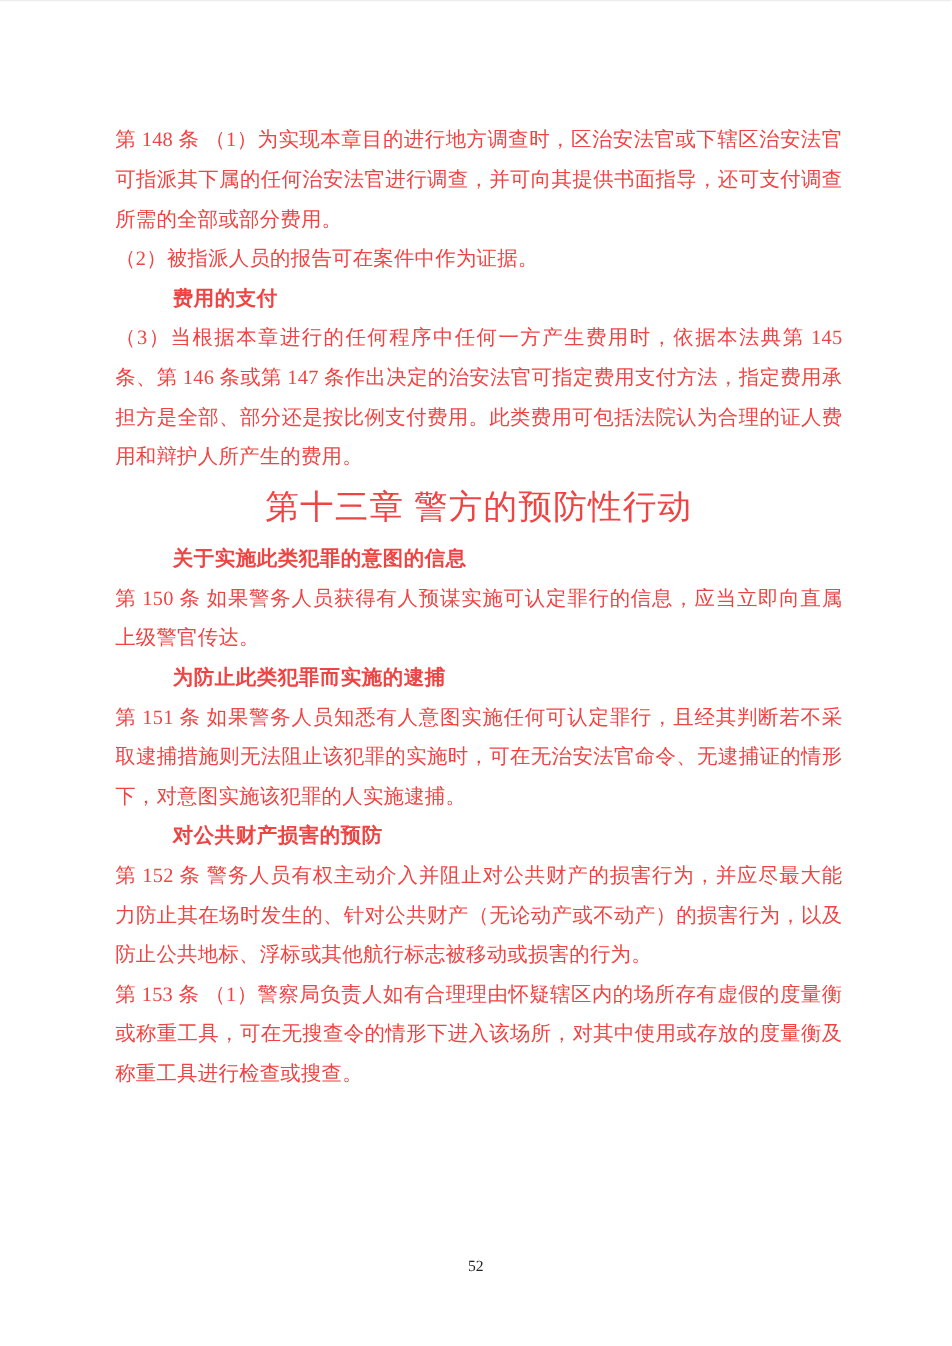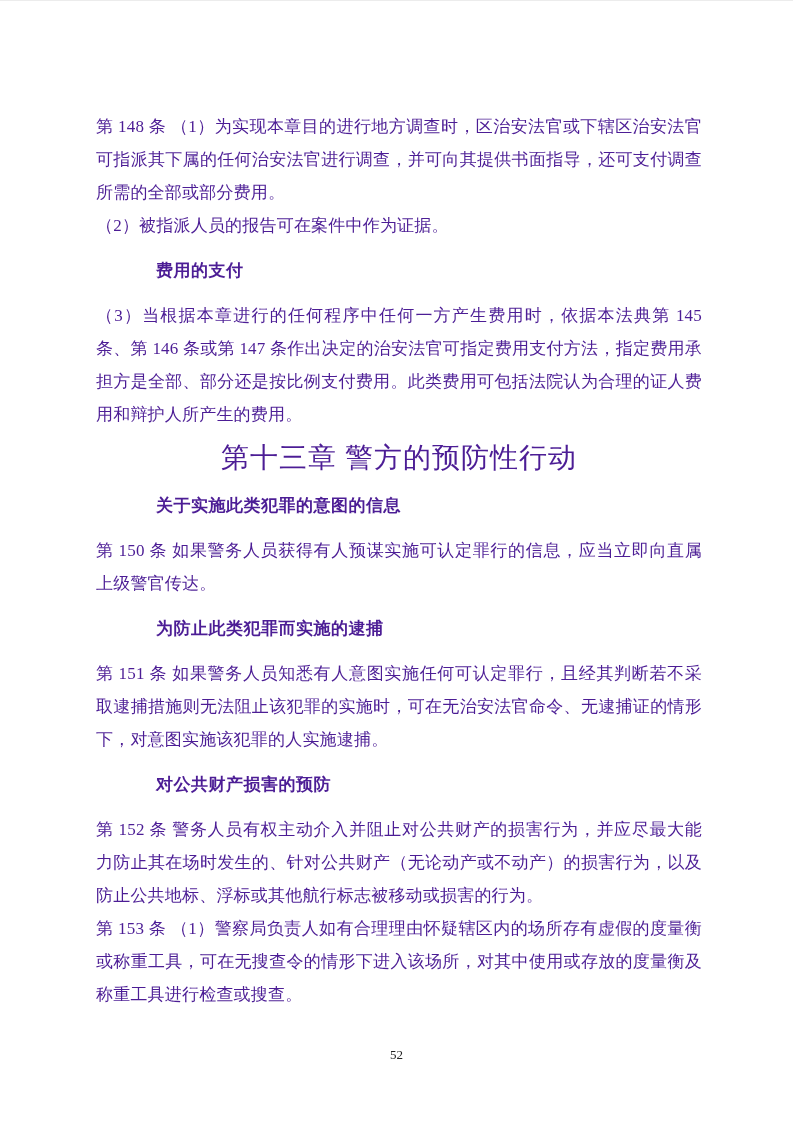--- a/index.html
+++ b/index.html
@@ -12,35 +12,35 @@
     width: 793px;
     height: 1122px;
     background: #ffffff;
     overflow: hidden;
     border-top: 1px solid #ececec;
     box-sizing: border-box;
   }
   .content {
     position: absolute;
     left: 96px;
-    top: 109px;
+    top: 99px;
     width: 606px;
-    color: #4c1d95;
+    color: #ef4444;
     font-family: "Liberation Serif", "DejaVu Serif", serif;
     font-size: 17px;
   }
   p.body {
     margin: 0;
     line-height: 33px;
     text-align: justify;
     text-justify: inter-ideograph;
     letter-spacing: 0.2px;
   }
   p.sub {
-    margin: 12px;
+    margin: 0;
     line-height: 33px;
     padding-left: 48px;
     font-weight: 700;
     font-family: "Liberation Sans", "DejaVu Sans", sans-serif;
     letter-spacing: 0.5px;
   }
   h1.chapter {
     margin: 7px 0 6px 0;
     font-size: 28px;
     font-weight: 400;

